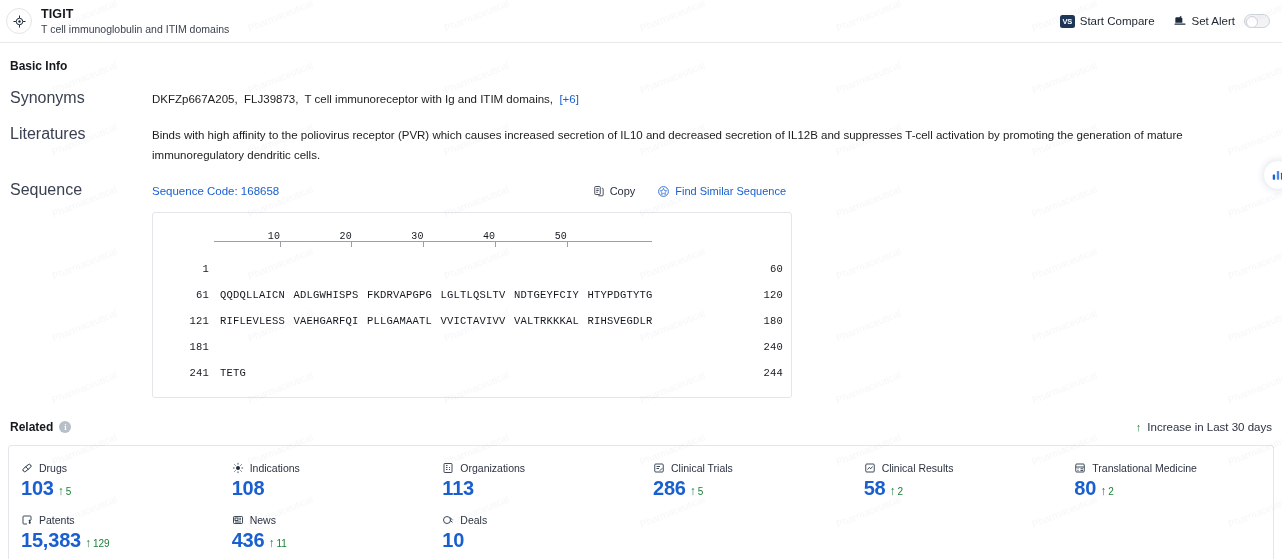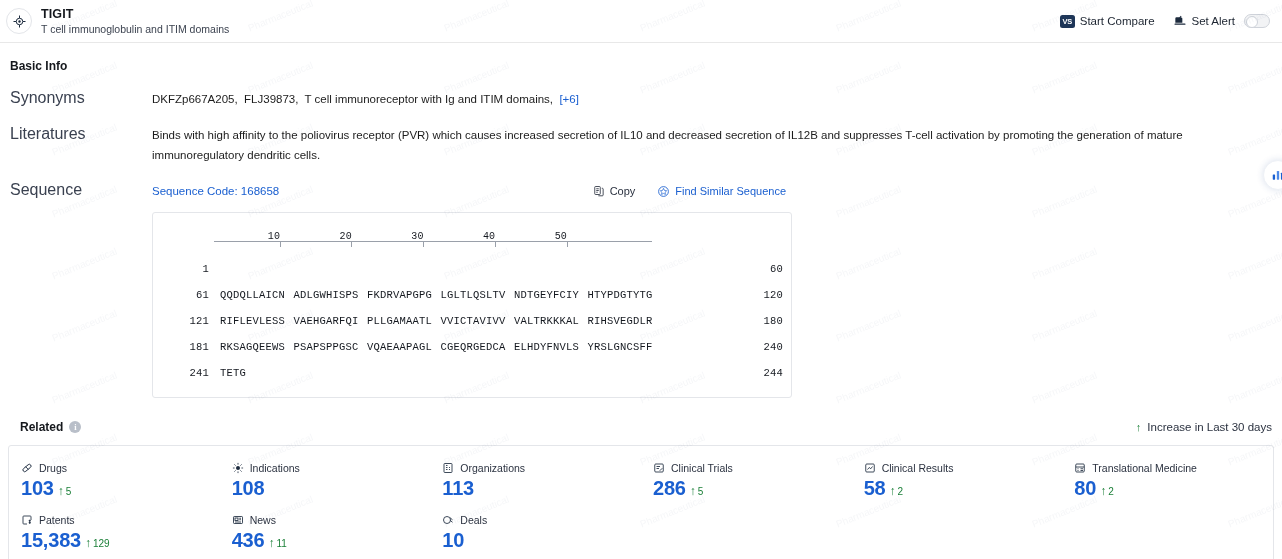--- a/index.html
+++ b/index.html
@@ -107,21 +107,21 @@
     position:absolute; top:0; width:1px; height:5px; background:#9aa0aa;
   }
   .seq-row { display:flex; margin-top:6px; padding:0 8px 0 8px; }
   .seq-row.first { margin-top:11px; }
   .seq-start { width:48px; text-align:right; flex:none; }
   .seq-chunks { display:flex; gap:8.5px; margin-left:11px; }
   .seq-end { margin-left:auto; width:32px; text-align:right; }
 
   
   .related-head {
-    display:flex; align-items:center; margin:22px 0 0 12px;
+    display:flex; align-items:center; margin:22px 0 0 2px;
   }
   .legend {
     margin-left:auto; display:flex; align-items:center; gap:6px;
     font-size:11.5px; color:#2b3240; padding-right:2px;
   }
   .arrow-up { color:#1a7f37; font-size:11px; line-height:1; }
 
   .cards {
     margin-top:11px;
     border:1px solid #e4e6ea; border-radius:3px; background:#fff;
@@ -281,28 +281,20 @@
                 <span>VAEHGARFQI</span>
                 <span>PLLGAMAATL</span>
                 <span>VVICTAVIVV</span>
                 <span>VALTRKKKAL</span>
                 <span>RIHSVEGDLR</span>
               </div>
               <div class="seq-end">180</div>
             </div>
             <div class="seq-row">
               <div class="seq-start">181</div>
-              <div class="seq-chunks">
-                <span>RKSAGQEEWS</span>
-                <span>PSAPSPPGSC</span>
-                <span>VQAEAAPAGL</span>
-                <span>CGEQRGEDCA</span>
-                <span>ELHDYFNVLS</span>
-                <span>YRSLGNCSFF</span>
-              </div>
               <div class="seq-end">240</div>
             </div>
             <div class="seq-row">
               <div class="seq-start">241</div>
               <div class="seq-chunks">
                 <span>TETG</span>
               </div>
               <div class="seq-end">244</div>
             </div>
           </div>

